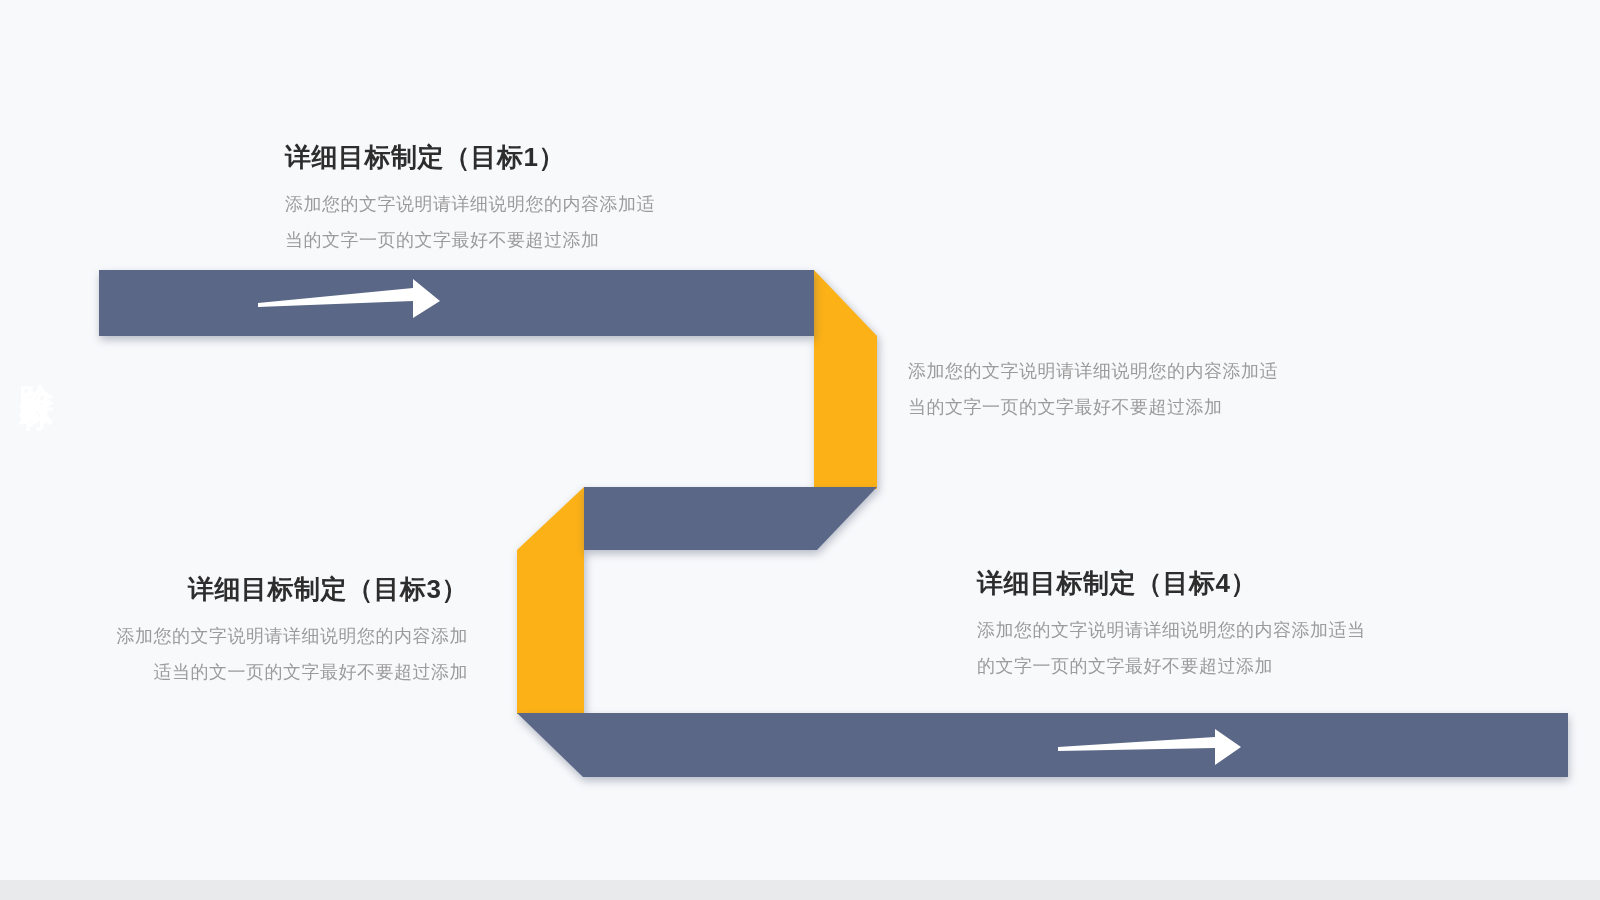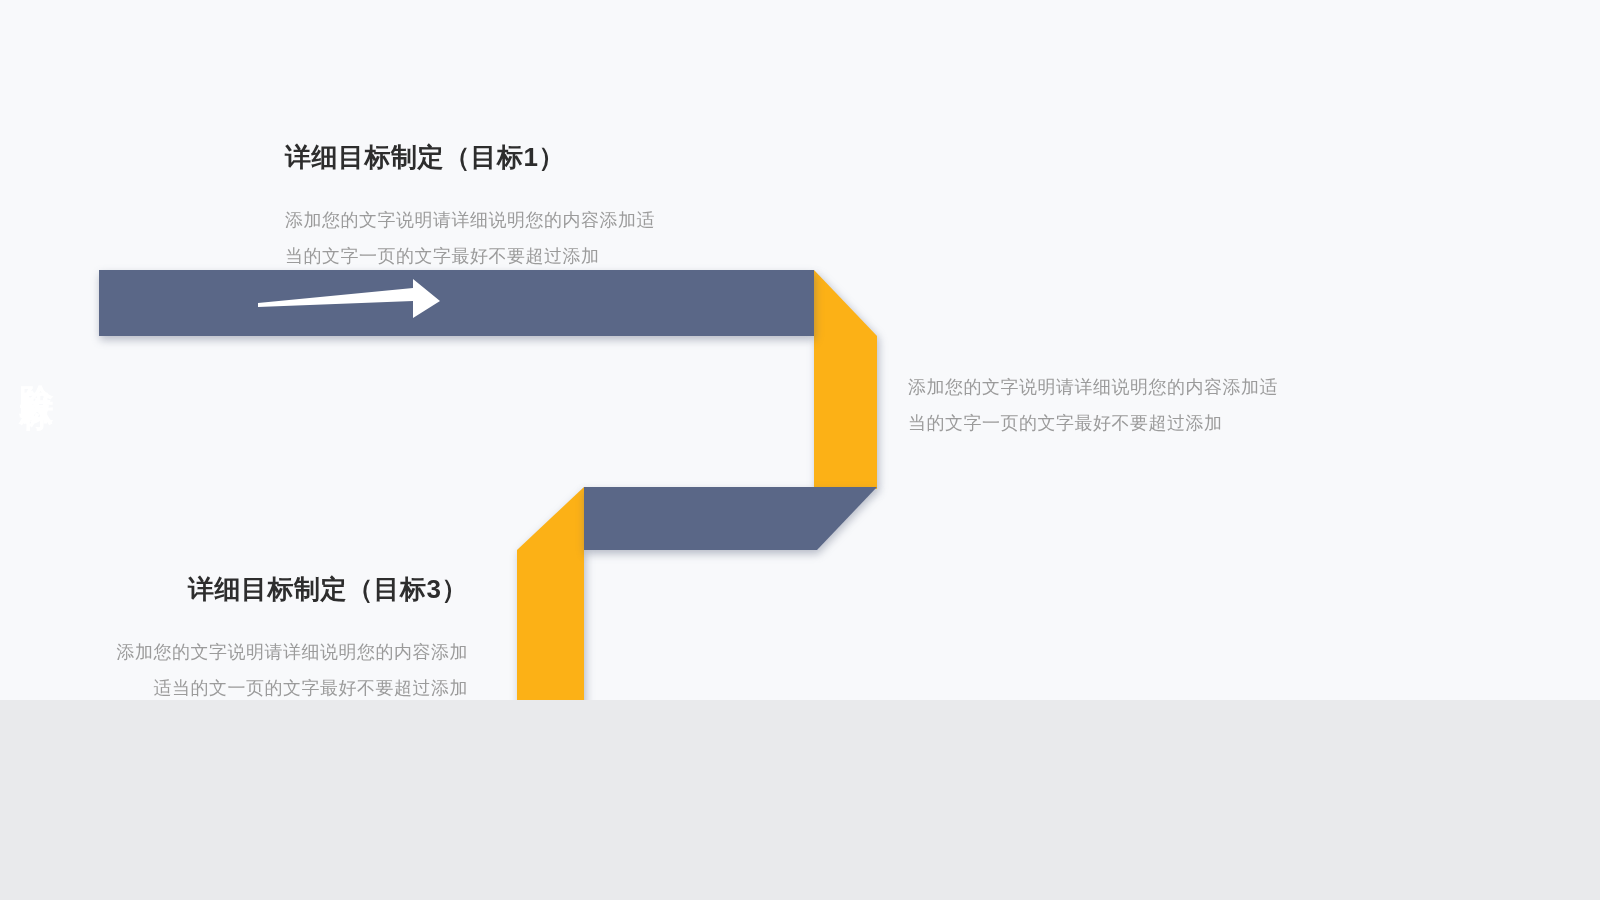--- a/index.html
+++ b/index.html
@@ -2,21 +2,21 @@
 <html><head>
 <meta charset="utf-8">
 <style>
   html,body{margin:0;padding:0;}
   body{
     font-family:"Liberation Sans","DejaVu Sans",sans-serif;
     background:#e9eaec;
   }
   .stage{
     position:relative;
-    width:1600px;height:700px;
+    width:1600px;height:880px;
     margin:0 auto;
     background:var(--bg,#f8f9fb);
     overflow:hidden;
   }
   .ribbon-svg{
     position:absolute;left:0;top:0;width:1600px;height:900px;
     display:block;
   }
   .band{fill:var(--ribbon,#5a6787);filter:drop-shadow(1px 4px 4px rgba(80,90,115,.38));}
   .fold{fill:var(--fold,#fcb116);filter:drop-shadow(2px 3px 4px rgba(80,90,115,.38));}
@@ -26,21 +26,21 @@
     width:480px;
   }
   .goal .title{
     font-size:26px;
     font-weight:700;
     color:var(--title,#2d2d2d);
     line-height:34px;
     letter-spacing:.5px;
   }
   .goal .body{
-    margin-top:28px;
+    margin-top:12px;
     font-size:18px;
     color:var(--body,#9b9b9b);
     line-height:36px;
     letter-spacing:.5px;
   }
   .goal.align-right{text-align:right;}
   .watermark{
     position:absolute;
     left:14px;top:358px;
     writing-mode:vertical-rl;
@@ -92,14 +92,21 @@
   </div>
 
   <div class="goal align-right" style="right:1132px;top:572px;">
     <div class="title">详细目标制定（目标3）</div>
     <div class="body">
       <div>添加您的文字说明请详细说明您的内容添加</div>
       <div>适当的文一页的文字最好不要超过添加</div>
     </div>
   </div>
 
+  <div class="goal" style="left:977px;top:566px;">
+    <div class="title">详细目标制定（目标4）</div>
+    <div class="body">
+      <div>添加您的文字说明请详细说明您的内容添加适当</div>
+      <div>的文字一页的文字最好不要超过添加</div>
+    </div>
+  </div>
 
 </div>
 
 </body></html>

